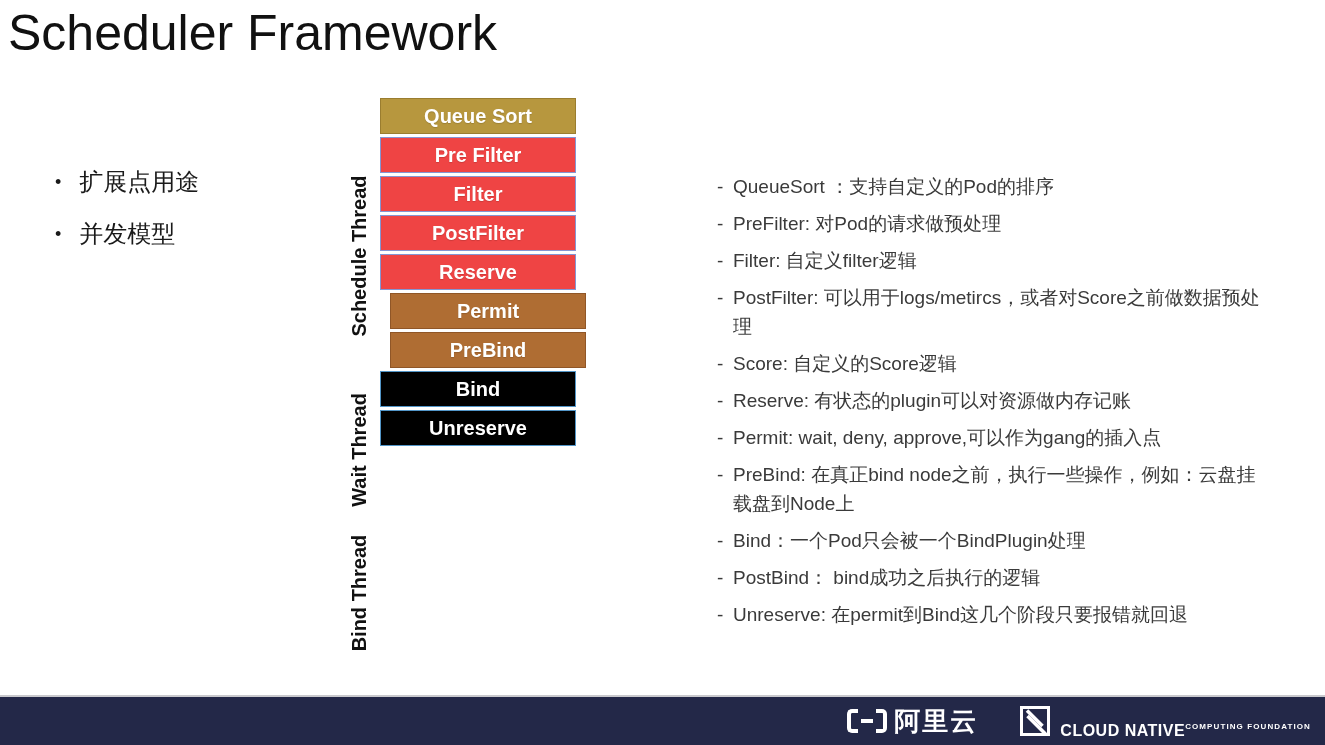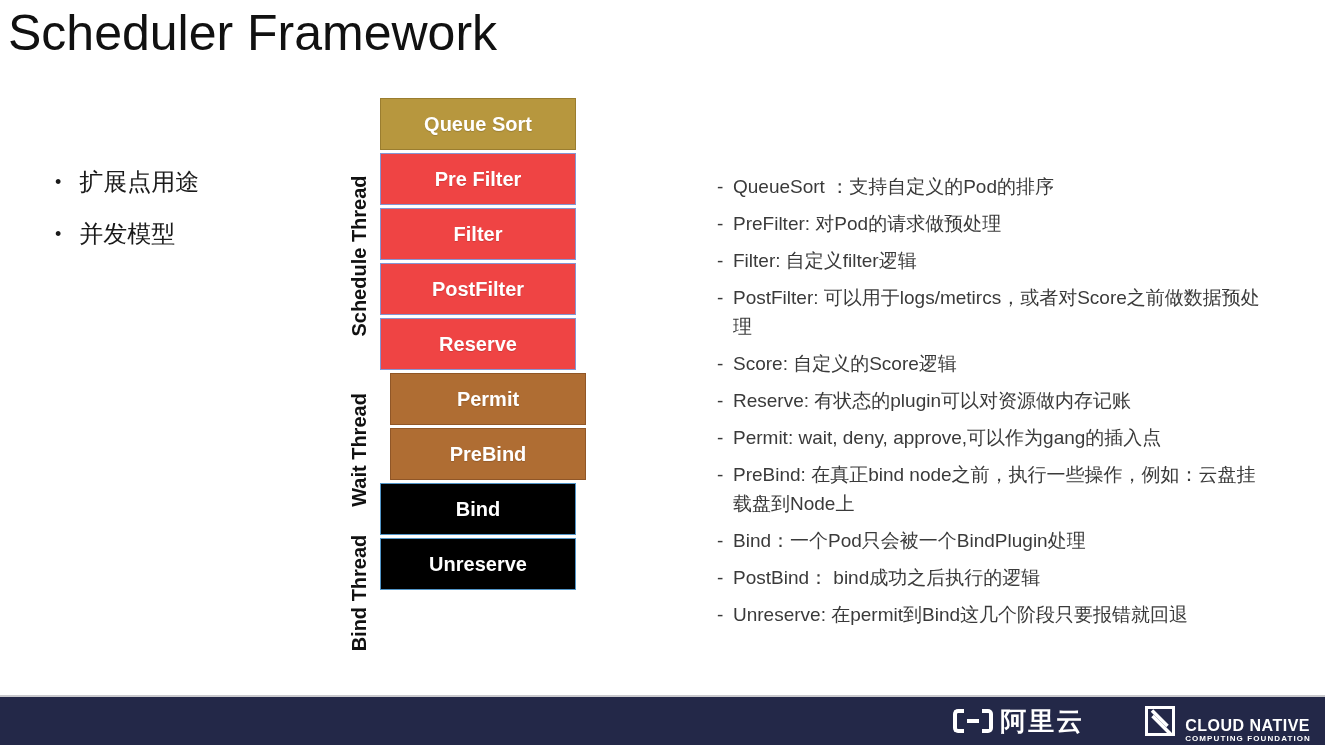--- a/index.html
+++ b/index.html
@@ -15,21 +15,21 @@
     font-size:50px;font-weight:400;color:#111;letter-spacing:0px;
   }
   
   .left-bullets{position:absolute;left:55px;top:168px;}
   .lb-item{display:flex;align-items:center;margin-bottom:24px;
     font-size:24px;color:#1a1a1a;line-height:28px;}
   .lb-dot{font-size:18px;margin-right:18px;color:#1a1a1a;}
   
   .stack{position:absolute;left:380px;top:98px;width:196px;}
   .phase-box{
-    width:100%;height:52px;margin-bottom:3px;box-sizing:border-box;
+    width:100%;height:36px;margin-bottom:3px;box-sizing:border-box;
     display:flex;align-items:center;justify-content:center;
     color:#ffffff;font-weight:bold;font-size:20px;
     border:1px solid transparent;
     text-shadow:0 1px 1px rgba(0,0,0,0.15);
   }
   .g-queue   {background:#B7973E;border-color:#9a7d2f;}
   .g-schedule{background:#ef4444;border-color:#8595d2;}
   .g-wait    {background:#AF6D33;border-color:#905627;margin-left:10px;}
   .g-bind    {background:#000000;border-color:#5295c7;}
   
@@ -47,31 +47,31 @@
   .note-item{
     position:relative;padding-left:18px;margin-bottom:8px;
     font-size:19px;line-height:29px;color:#3a3a3a;
   }
   .note-dash{position:absolute;left:2px;top:0;}
   
   .footer-bar{
     position:absolute;left:0;bottom:0;width:100%;height:50px;
     background:#232848;border-top:2px solid #c9c9cd;box-sizing:content-box;
     display:flex;align-items:center;justify-content:flex-end;
-    gap:60px;padding-right:14px;box-sizing:border-box;
+    gap:41px;padding-right:14px;box-sizing:border-box;
   }
   .ali-logo{display:flex;align-items:center;gap:7px;}
   .ali-mark{display:flex;align-items:center;}
   .ali-bracket{width:11px;height:24px;border:4px solid #fff;box-sizing:border-box;}
   .ali-bracket.left {border-right:none;border-radius:5px 0 0 5px;}
   .ali-bracket.right{border-left:none;border-radius:0 5px 5px 0;}
   .ali-dash{width:12px;height:4px;background:#fff;margin:0 3px;}
   .ali-text{color:#fff;font-size:26px;font-weight:bold;letter-spacing:2px;}
   .cncf-logo{display:flex;align-items:center;gap:9px;}
-  .cncf-text{display:flex;flex-direction:column;justify-content:center;margin-top:19px;}
+  .cncf-text{display:flex;flex-direction:row;justify-content:center;margin-top:19px;}
   .cncf-line1{color:#fff;font-weight:bold;font-size:16px;letter-spacing:0.5px;line-height:17px;}
   .cncf-line2{color:#fff;font-weight:bold;font-size:8px;letter-spacing:1.1px;line-height:10px;}
 </style>
 </head>
 <body>
 
 <div class="slide-title">Scheduler Framework</div>
 
 <div class="left-bullets">
   <div class="lb-item">

